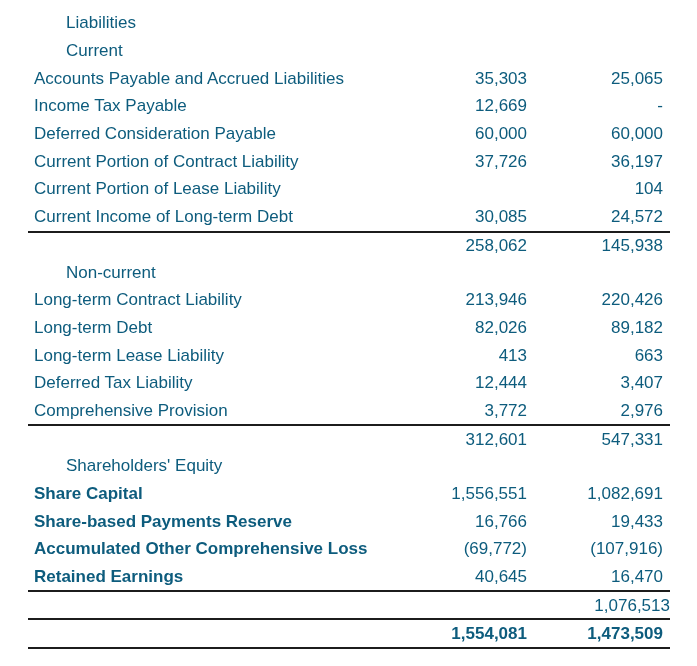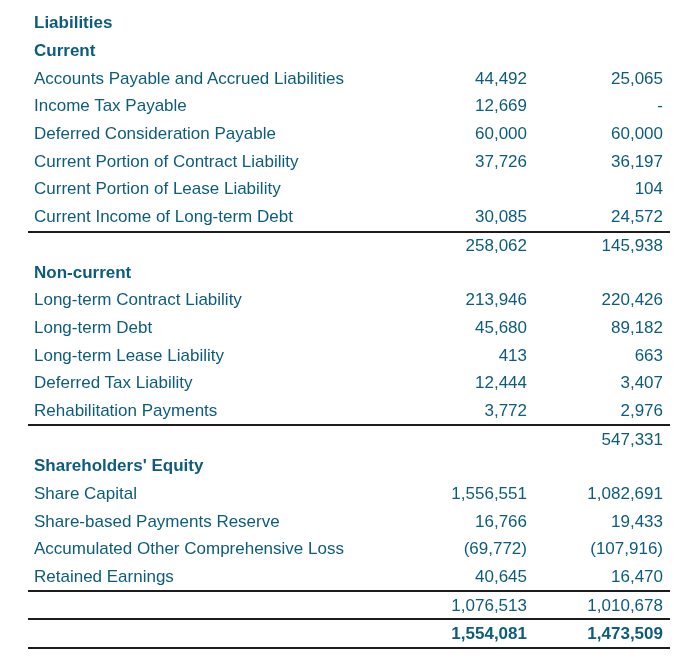--- a/index.html
+++ b/index.html
@@ -53,24 +53,25 @@
   }
   .row .col2 {
     width: 143px;
     flex: 0 0 auto;
     text-align: right;
     padding-right: 7px;
     box-sizing: border-box;
     white-space: nowrap;
   }
   .row.section .label {
+    font-weight: normal;
+    margin-left: 32px;
+  }
+  .row.item-bold .label {
     font-weight: bold;
-  }
-  .row.item-bold .label {
-    font-weight: normal;
   }
   .row.subtotal {
     border-top: 2px solid var(--rule-color);
   }
   .row.total {
     border-top: 2px solid var(--rule-color);
     border-bottom: 2px solid var(--rule-color);
     height: 31px;
     justify-content: flex-end;
   }
@@ -91,21 +92,21 @@
   </div>
 
   <div class="row section">
     <span class="label">Current</span>
     <span class="col1"></span>
     <span class="col2"></span>
   </div>
 
   <div class="row item">
     <span class="label">Accounts Payable and Accrued Liabilities</span>
-    <span class="col1">44,492</span>
+    <span class="col1">35,303</span>
     <span class="col2">25,065</span>
   </div>
 
   <div class="row item">
     <span class="label">Income Tax Payable</span>
     <span class="col1">12,669</span>
     <span class="col2">-</span>
   </div>
 
   <div class="row item">
@@ -144,44 +145,45 @@
   </div>
 
   <div class="row item">
     <span class="label">Long-term Contract Liability</span>
     <span class="col1">213,946</span>
     <span class="col2">220,426</span>
   </div>
 
   <div class="row item">
     <span class="label">Long-term Debt</span>
-    <span class="col1">45,680</span>
+    <span class="col1">82,026</span>
     <span class="col2">89,182</span>
   </div>
 
   <div class="row item">
     <span class="label">Long-term Lease Liability</span>
     <span class="col1">413</span>
     <span class="col2">663</span>
   </div>
 
   <div class="row item">
     <span class="label">Deferred Tax Liability</span>
     <span class="col1">12,444</span>
     <span class="col2">3,407</span>
   </div>
 
   <div class="row item">
-    <span class="label">Rehabilitation Payments</span>
+    <span class="label">Comprehensive Provision</span>
     <span class="col1">3,772</span>
     <span class="col2">2,976</span>
   </div>
 
   <div class="row subtotal">
     <span class="label"></span>
+    <span class="col1">312,601</span>
     <span class="col2">547,331</span>
   </div>
 
   <div class="row section">
     <span class="label">Shareholders' Equity</span>
     <span class="col1"></span>
     <span class="col2"></span>
   </div>
 
   <div class="row item-bold">
@@ -204,21 +206,20 @@
 
   <div class="row item-bold">
     <span class="label">Retained Earnings</span>
     <span class="col1">40,645</span>
     <span class="col2">16,470</span>
   </div>
 
   <div class="row subtotal">
     <span class="label"></span>
     <span class="col1">1,076,513</span>
-    <span class="col2">1,010,678</span>
   </div>
 
   <div class="row total">
     <span class="label"></span>
     <span class="col1">1,554,081</span>
     <span class="col2">1,473,509</span>
   </div>
 </div>
 </div>
 

